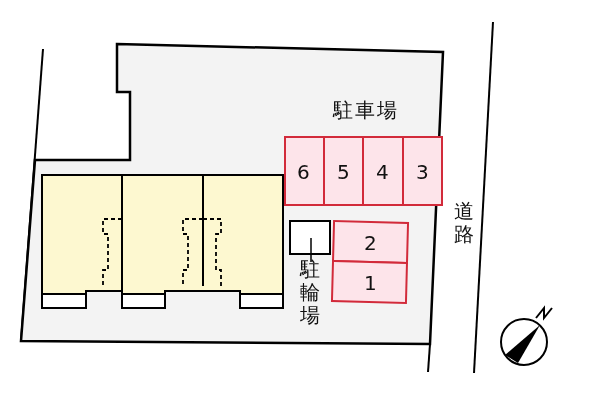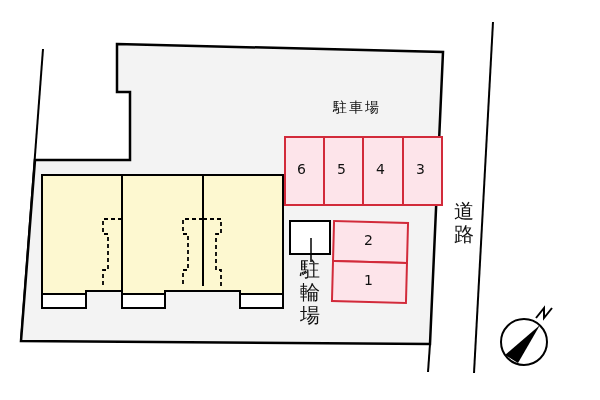--- a/index.html
+++ b/index.html
@@ -1,18 +1,18 @@
 <!DOCTYPE html>
 <html><head>
 <meta charset="utf-8">
 <style>
   html,body{margin:0;padding:0;background:#ffffff;}
   body{width:600px;height:400px;position:relative;overflow:hidden;font-family:"DejaVu Sans","Liberation Sans",sans-serif;}
   svg{position:absolute;left:0;top:0;}
-  .lbl{position:absolute;color:#111;font-size:14px;line-height:1;}
+  .lbl{position:absolute;color:#111;font-size:20px;line-height:1;}
   .vlbl{position:absolute;color:#111;font-size:20px;line-height:23px;width:22px;text-align:center;}
 </style>
 </head>
 <body>
 
 <svg width="600" height="400" viewBox="0 0 600 400">
 
   <line x1="43" y1="49" x2="21" y2="341" stroke="#000" stroke-width="2"></line>
 
   <line x1="493" y1="22" x2="474" y2="373" stroke="#000" stroke-width="2"></line>

